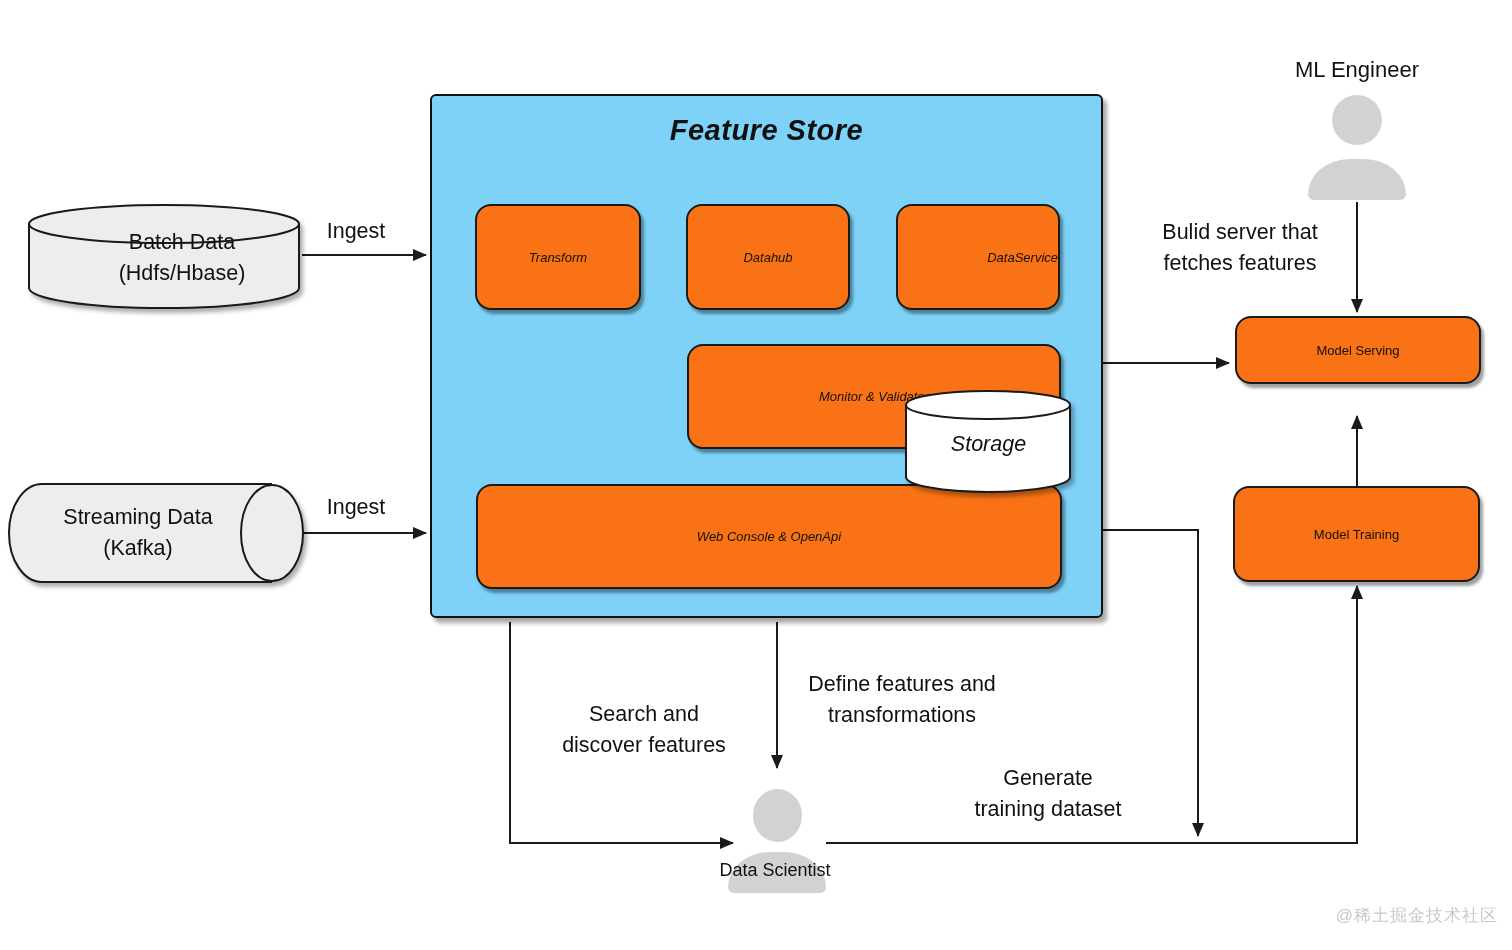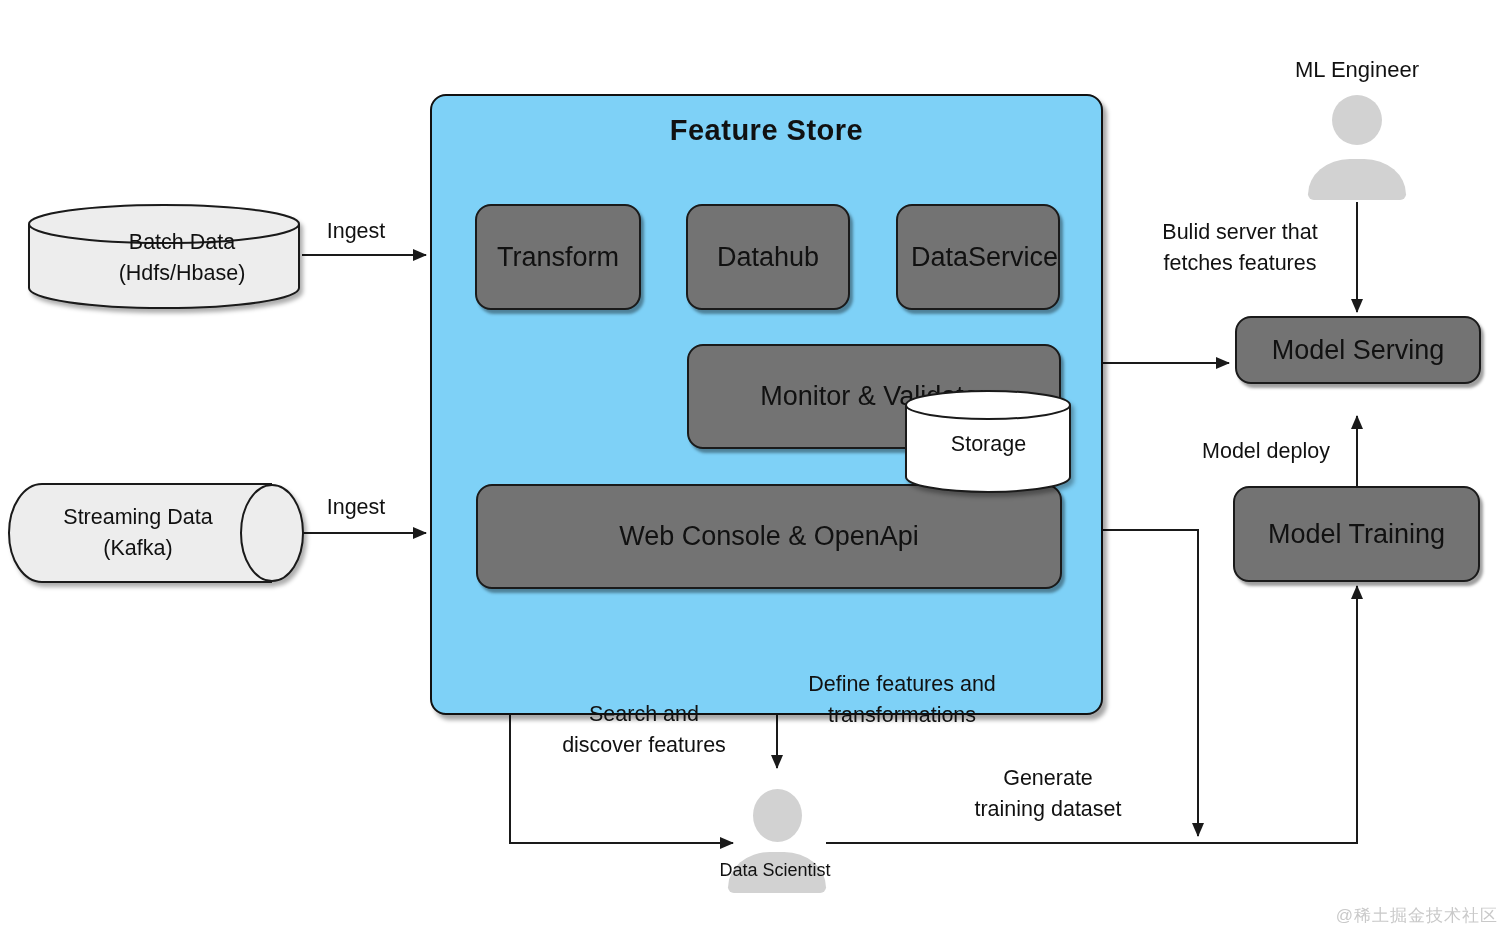--- a/index.html
+++ b/index.html
@@ -17,46 +17,47 @@
   .connectors {
     position: absolute;
     inset: 0;
     z-index: 1;
   }
 
   
   .feature-store {
     position: absolute;
     left: 430px; top: 94px;
-    width: 673px; height: 621px;
+    width: 673px; height: 524px;
     background: #7ED1F7;
     border: 2.5px solid #111;
-    border-radius: 16px;
+    border-radius: 6px;
     box-shadow: 4px 5px 4px rgba(0,0,0,0.35);
     z-index: 2;
+    font-style: italic;
   }
   .fs-title {
     position: absolute;
     left: 0; top: 18px; width: 100%;
     text-align: center;
     font-size: 29px;
     font-weight: 700;
     letter-spacing: 0.5px;
   }
 
   .node-box {
     position: absolute;
-    background: #737373;
+    background: #f97316;
     border: 2px solid #1a1a1a;
     border-radius: 16px;
     box-shadow: 3px 4px 3px rgba(0,0,0,0.38);
     display: flex;
     align-items: center;
     justify-content: center;
-    font-size: 27px;
+    font-size: 13px;
     z-index: 3;
   }
 
   
   .box-transform   { left: 43px;  top: 108px; width: 166px; height: 106px; }
   .box-datahub     { left: 254px; top: 108px; width: 164px; height: 106px; }
   .box-dataservice { left: 464px; top: 108px; width: 164px; height: 106px; justify-content: flex-end; }
   .box-monitor     { left: 255px; top: 248px; width: 374px; height: 105px; }
   .box-webconsole  { left: 44px;  top: 388px; width: 586px; height: 105px; }
 
@@ -231,21 +232,20 @@
   <div class="lbl lbl-ingest-batch">Ingest</div>
   <div class="lbl lbl-ingest-streaming">Ingest</div>
 
   <div class="lbl lbl-ml-engineer">ML Engineer</div>
 
   <div class="lbl lbl-build-server">
     <div>Bulid server that</div>
     <div>fetches features</div>
   </div>
 
-  <div class="lbl lbl-model-deploy">Model deploy</div>
 
   <div class="lbl lbl-search">
     <div>Search and</div>
     <div>discover features</div>
   </div>
 
   <div class="lbl lbl-define">
     <div>Define features and</div>
     <div>transformations</div>
   </div>

